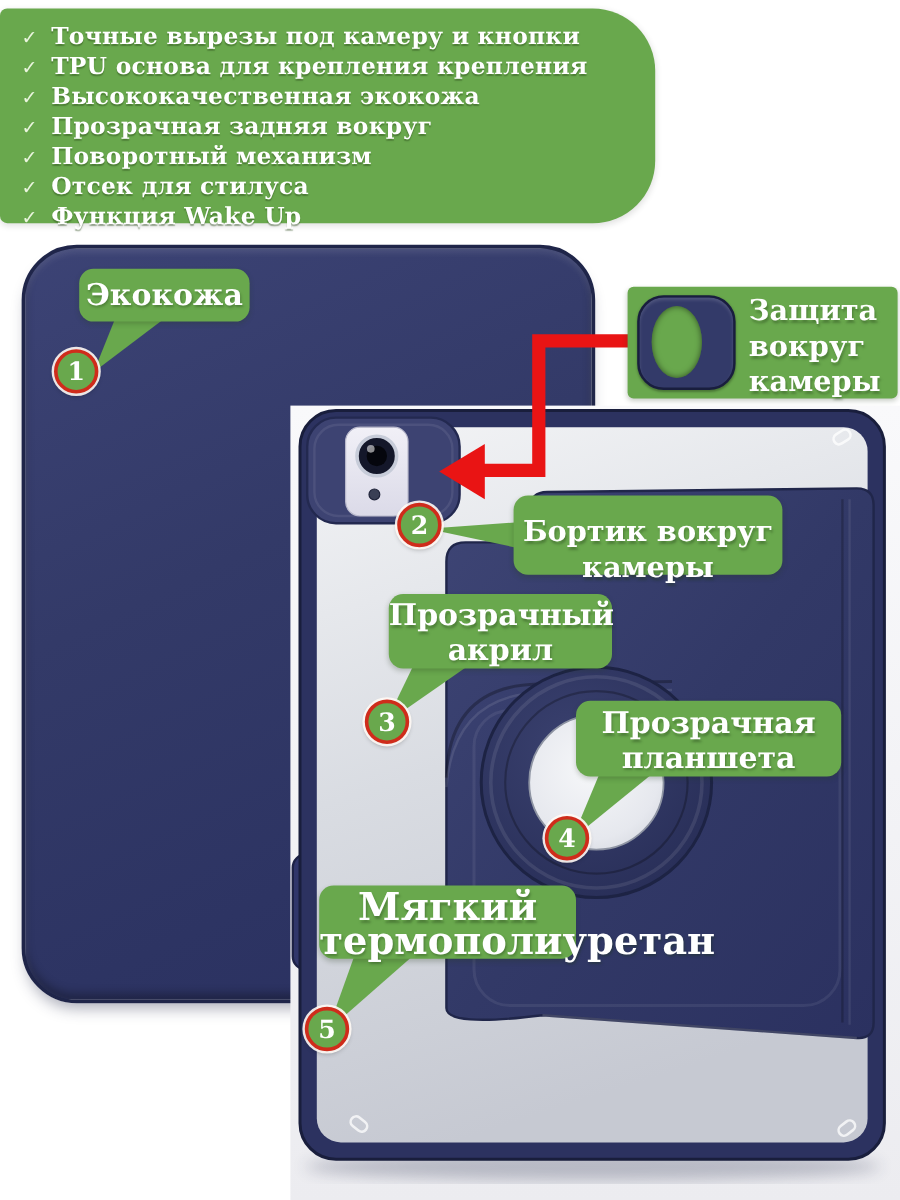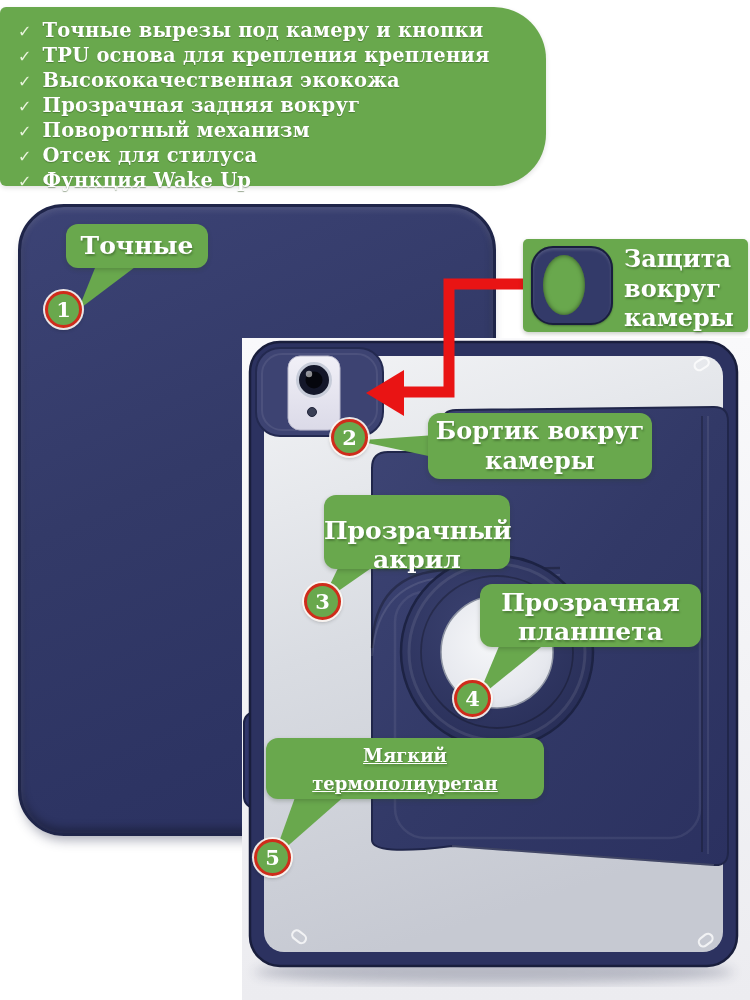--- a/index.html
+++ b/index.html
@@ -32,33 +32,33 @@
   .bubble{position:absolute;z-index:5;background:#69a84d;border-radius:12px;color:#fff;
           font-weight:bold;text-align:center;
           text-shadow:1px 2px 2px rgba(30,55,20,.35);
           box-shadow:0 2px 4px rgba(40,60,30,.25);}
   .tail{position:absolute;z-index:4;background:#69a84d;}
 
   .bubble-eco{left:66px;top:224px;width:142px;height:44px;font-size:25px;line-height:44px;}
   .tail-eco{left:76px;top:263px;width:70px;height:47px;
             clip-path:polygon(30% 0,92% 0,3% 100%);}
 
-  .bubble-rim{left:428px;top:413px;width:224px;height:66px;font-size:24px;line-height:30px;padding-top:3px;box-sizing:border-box;}
+  .bubble-rim{left:428px;top:413px;width:224px;height:66px;font-size:24px;line-height:30px;padding-top:15px;box-sizing:border-box;}
   .tail-rim{left:356px;top:428px;width:76px;height:36px;
             clip-path:polygon(100% 20%,100% 80%,0 35%);}
 
-  .bubble-acr{left:324px;top:495px;width:186px;height:74px;font-size:25px;line-height:29px;padding-top:21px;box-sizing:border-box;}
+  .bubble-acr{left:324px;top:495px;width:186px;height:62px;font-size:25px;line-height:29px;padding-top:3px;box-sizing:border-box;}
   .tail-acr{left:318px;top:553px;width:78px;height:52px;
             clip-path:polygon(35% 0,96% 0,4% 96%);}
 
   .bubble-swiv{left:480px;top:584px;width:221px;height:63px;font-size:25px;line-height:29px;padding-top:4px;box-sizing:border-box;}
   .tail-swiv{left:473px;top:643px;width:76px;height:58px;
              clip-path:polygon(36% 0,96% 0,5% 97%);}
 
-  .bubble-tpu{left:266px;top:738px;width:278px;height:61px;font-size:18px;line-height:28px;padding-top:4px;box-sizing:border-box;text-decoration:underline;}
+  .bubble-tpu{left:266px;top:738px;width:214px;height:61px;font-size:32px;line-height:28px;padding-top:4px;box-sizing:border-box;}
   .tail-tpu{left:268px;top:795px;width:82px;height:66px;
             clip-path:polygon(34% 0,95% 0,6% 97%);}
 
   
   .guard-box{left:523px;top:239px;width:225px;height:93px;border-radius:5px;text-align:left;}
   .guard-bezel{position:absolute;left:8px;top:7px;width:82px;height:79px;border-radius:22px;
                background:#333a69;border:2px solid #191e3e;box-sizing:border-box;
                box-shadow:inset 0 2px 3px rgba(255,255,255,.15), 0 1px 2px rgba(0,0,0,.3);}
   .guard-hole{position:absolute;left:10px;top:7px;width:42px;height:60px;border-radius:50%;
               background:#69a84d;box-shadow:inset 0 0 5px rgba(0,0,0,.55);}
@@ -184,21 +184,21 @@
     <circle cx="312" cy="412" r="4.5" fill="#3a3f55" stroke="#20243a" stroke-width="1"></circle>
 
     <rect x="292" y="932" width="15" height="9" rx="4.5" fill="none" stroke="#ffffff" stroke-width="2.2" opacity="0.75" transform="rotate(38 299 936)"></rect>
     <rect x="698" y="936" width="15" height="9" rx="4.5" fill="none" stroke="#ffffff" stroke-width="2.2" opacity="0.75" transform="rotate(-38 705 940)"></rect>
 
     <path d="M535,284 L449,284 L449,392 L402,392" fill="none" stroke="#e91414" stroke-width="11"></path>
     <polygon points="366,393 404,370 404,416" fill="#e91414"></polygon>
   </svg>
 
   <div class="bubble bubble-eco">
-    <span>Точные</span>
+    <span>Экокожа</span>
   </div>
   <div class="tail tail-eco"></div>
   <div class="badge badge-1">1</div>
 
   <div class="bubble guard-box">
     <span class="guard-bezel">
       <span class="guard-hole"></span>
     </span>
     <span class="guard-text">
       <span style="display:block">Защита</span>

